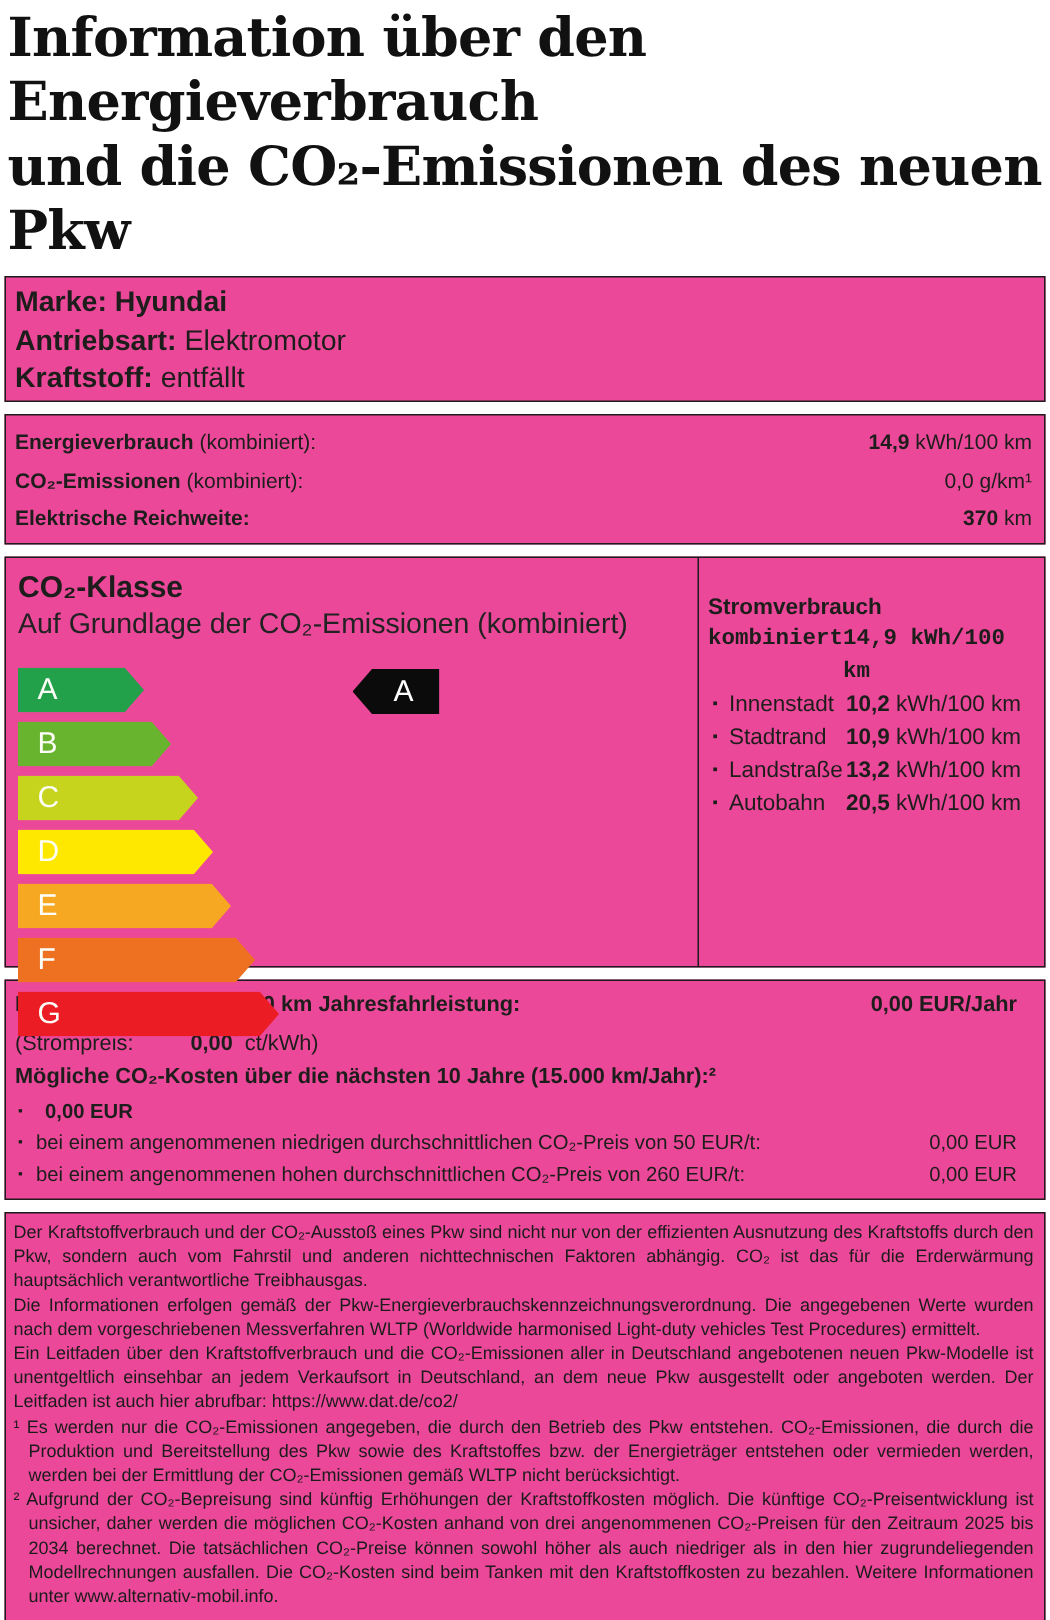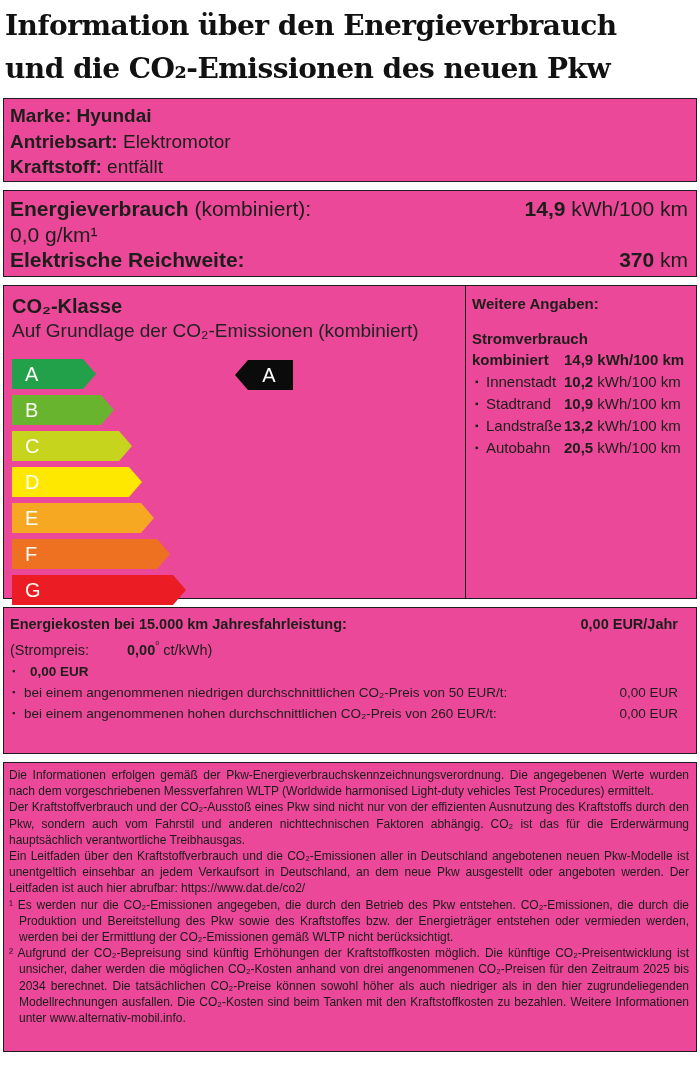--- a/index.html
+++ b/index.html
@@ -6,41 +6,41 @@
   html,body { width:700px; height:1080px; background:#fff; overflow:hidden; }
   body {
     font-family:"Liberation Sans","DejaVu Sans",sans-serif;
     color:#1d1d1b;
     padding:4px 3px 0 3px;
   }
   .b { font-weight:bold; }
   h1 {
     font-family:"DejaVu Serif","Liberation Serif",serif;
     font-weight:bold;
-    font-size:28px;
+    font-size:36px;
     line-height:43px;
     letter-spacing:-0.5px;
     color:#111;
     padding-left:2px;
   }
   .box {
     border:1.5px solid #1c1c1c;
     margin-top:8px;
     background:#ec4899;
   }
   
   .vehicle { height:84px; padding:4px 6px; display:flex; font-size:19px; line-height:25.5px; }
   .vehicle .col-l { width:305px; }
   .vehicle .col-r { flex:1; white-space:nowrap; overflow:hidden; }
   .vehicle .line { height:25.5px; white-space:nowrap; }
   
-  .consumption { height:87px; padding:5px 8px 0 6px; font-size:21px; line-height:25.5px; }
+  .consumption { height:87px; padding:5px 8px 0 6px; font-size:14px; line-height:25.5px; }
   .consumption .row { display:flex; justify-content:space-between; }
   
-  .co2box { height:314px; display:flex; }
+  .co2box { height:274px; display:flex; }
   .co2-left { flex:1; padding:7px 0 0 8px; position:relative; }
   .co2-title { font-size:20px; font-weight:bold; line-height:26px; }
   .co2-subtitle { font-size:19px; line-height:24px; font-weight:400; color:#222; }
   .scale { margin-top:16px; position:relative; }
   .arrow-row { height:30px; margin-bottom:6px; }
   .arrow {
     height:30px;
     display:flex; align-items:center;
     padding-left:13px;
     clip-path: polygon(0 0, calc(100% - 13px) 0, 100% 50%, calc(100% - 13px) 100%, 0 100%);
@@ -50,21 +50,21 @@
     position:absolute; top:1px; left:223px;
     width:58px; height:30px;
     clip-path: polygon(13px 0, 100% 0, 100% 100%, 13px 100%, 0 50%);
     color:#fff; font-size:20px;
     display:flex; align-items:center; justify-content:center;
     padding-left:10px;
   }
   .co2-right { width:231px; border-left:1.5px solid #1c1c1c; padding:8px 2px 0 6px; font-size:15px; }
   .wa-title { font-weight:bold; line-height:20px; }
   .wa-strom { font-weight:bold; line-height:20px; margin-top:15px; }
-  .wa-komb { display:flex; line-height:22px; font-weight:bold; }
+  .wa-komb { display:flex; line-height:22px; font-weight:bold;font-family:Liberation Mono, monospace; }
   .wa-komb .lbl { width:92px; }
   .wa-row { display:flex; line-height:22px; }
   .wa-row .bullet { width:14px; padding-left:3px; font-size:10px; line-height:22px; }
   .wa-row .lbl { width:78px; }
   .wa-row .unit, .wa-komb .unit { font-weight:normal; }
   
   .costs { height:147px; padding:5px 18px 0 6px; font-size:14px; }
   .costs .hrow { display:flex; justify-content:space-between; line-height:22px; font-size:14.5px; }
   .costs .strom { line-height:22px; font-size:14.5px; }
   .costs .strom .val { margin-left:38px; }
@@ -100,20 +100,21 @@
     </div>
   </div>
 </div>
 
 <div class="box consumption">
   <div class="row">
     <div><span class="b">Energieverbrauch</span><span> (kombiniert):</span></div>
     <div><span class="b">14,9</span><span> kWh/100 km</span></div>
   </div>
   <div class="row">
+    <div><span class="b">CO₂-Emissionen</span><span> (kombiniert):</span></div>
     <div><span>0,0</span><span> g/km¹</span></div>
   </div>
   <div class="row">
     <div><span class="b">Elektrische Reichweite</span><span class="b">:</span></div>
     <div><span class="b">370</span><span> km</span></div>
   </div>
 </div>
 
 <div class="box co2box">
   <div class="co2-left">
@@ -154,21 +155,20 @@
           <div class="arrow" style="background: rgb(236, 28, 36); width: 174px;">
             <span>G</span>
           </div>
         </div>
       <div class="rating-arrow" style="background: rgb(11, 11, 11);">
           <span>A</span>
         </div>
     </div>
   </div>
   <div class="co2-right">
-    <div class="wa-title">Weitere Angaben:</div>
     <div class="wa-strom">Stromverbrauch</div>
     <div class="wa-komb">
       <span class="lbl">kombiniert</span>
       <span><span class="b">14,9</span><span class="b"> kWh/100 km</span></span>
     </div>
     <div class="wa-row">
       <span class="bullet">▪</span>
       <span class="lbl">Innenstadt</span>
       <span><span class="b">10,2</span><span class="unit"> kWh/100 km</span></span>
     </div>
@@ -191,36 +191,37 @@
 </div>
 
 <div class="box costs">
   <div class="hrow">
     <span class="b">Energiekosten bei 15.000 km Jahresfahrleistung:</span>
     <span class="b">0,00 EUR/Jahr</span>
   </div>
   <div class="strom">
     <span>(Strompreis:</span><span class="b val">0,00</span><span class="sup">⁰</span><span> ct/kWh)</span>
   </div>
+  <div class="heading b">Mögliche CO₂-Kosten über die nächsten 10 Jahre (15.000 km/Jahr):²</div>
   <div class="crow b">
     <span class="bullet">▪</span>
     <span class="val">0,00 EUR</span>
   </div>
   <div class="crow">
     <span class="bullet">▪</span>
     <span class="txt">bei einem angenommenen niedrigen durchschnittlichen CO₂-Preis von  50  EUR/t:</span>
     <span class="val">0,00 EUR</span>
   </div>
   <div class="crow">
     <span class="bullet">▪</span>
     <span class="txt">bei einem angenommenen hohen durchschnittlichen CO₂-Preis von  260  EUR/t:</span>
     <span class="val">0,00 EUR</span>
   </div>
 </div>
 
 <div class="box fineprint">
+  <p>Der Kraftstoffverbrauch und der CO₂-Ausstoß eines Pkw sind nicht nur von der effizienten Ausnutzung des Kraftstoffs durch den Pkw, sondern auch vom Fahrstil und anderen nichttechnischen Faktoren abhängig. CO₂ ist das für die Erderwärmung hauptsächlich verantwortliche Treibhausgas.</p>
   <p>Die Informationen erfolgen gemäß der Pkw-Energieverbrauchskennzeichnungsverordnung. Die angegebenen Werte wurden nach dem vorgeschriebenen Messverfahren WLTP (Worldwide harmonised Light-duty vehicles Test Procedures) ermittelt.</p>
-  <p>Der Kraftstoffverbrauch und der CO₂-Ausstoß eines Pkw sind nicht nur von der effizienten Ausnutzung des Kraftstoffs durch den Pkw, sondern auch vom Fahrstil und anderen nichttechnischen Faktoren abhängig. CO₂ ist das für die Erderwärmung hauptsächlich verantwortliche Treibhausgas.</p>
   <p>Ein Leitfaden über den Kraftstoffverbrauch und die CO₂-Emissionen aller in Deutschland angebotenen neuen Pkw-Modelle ist unentgeltlich einsehbar an jedem Verkaufsort in Deutschland, an dem neue Pkw ausgestellt oder angeboten werden. Der Leitfaden ist auch hier abrufbar:  https://www.dat.de/co2/</p>
   <p class="fn">¹ Es werden nur die CO₂-Emissionen angegeben, die durch den Betrieb des Pkw entstehen. CO₂-Emissionen, die durch die Produktion und Bereitstellung des Pkw sowie des Kraftstoffes bzw. der Energieträger entstehen oder vermieden werden, werden bei der Ermittlung der CO₂-Emissionen gemäß WLTP nicht berücksichtigt.</p>
   <p class="fn">² Aufgrund der CO₂-Bepreisung sind künftig Erhöhungen der Kraftstoffkosten möglich. Die künftige CO₂-Preisentwicklung ist unsicher, daher werden die möglichen CO₂-Kosten anhand von drei angenommenen CO₂-Preisen für den Zeitraum  2025 bis  2034  berechnet. Die tatsächlichen CO₂-Preise können sowohl höher als auch niedriger als in den hier zugrundeliegenden Modellrechnungen ausfallen. Die CO₂-Kosten sind beim Tanken mit den Kraftstoffkosten zu bezahlen. Weitere Informationen unter www.alternativ-mobil.info.</p>
 
 </div>
 
 </body></html>

